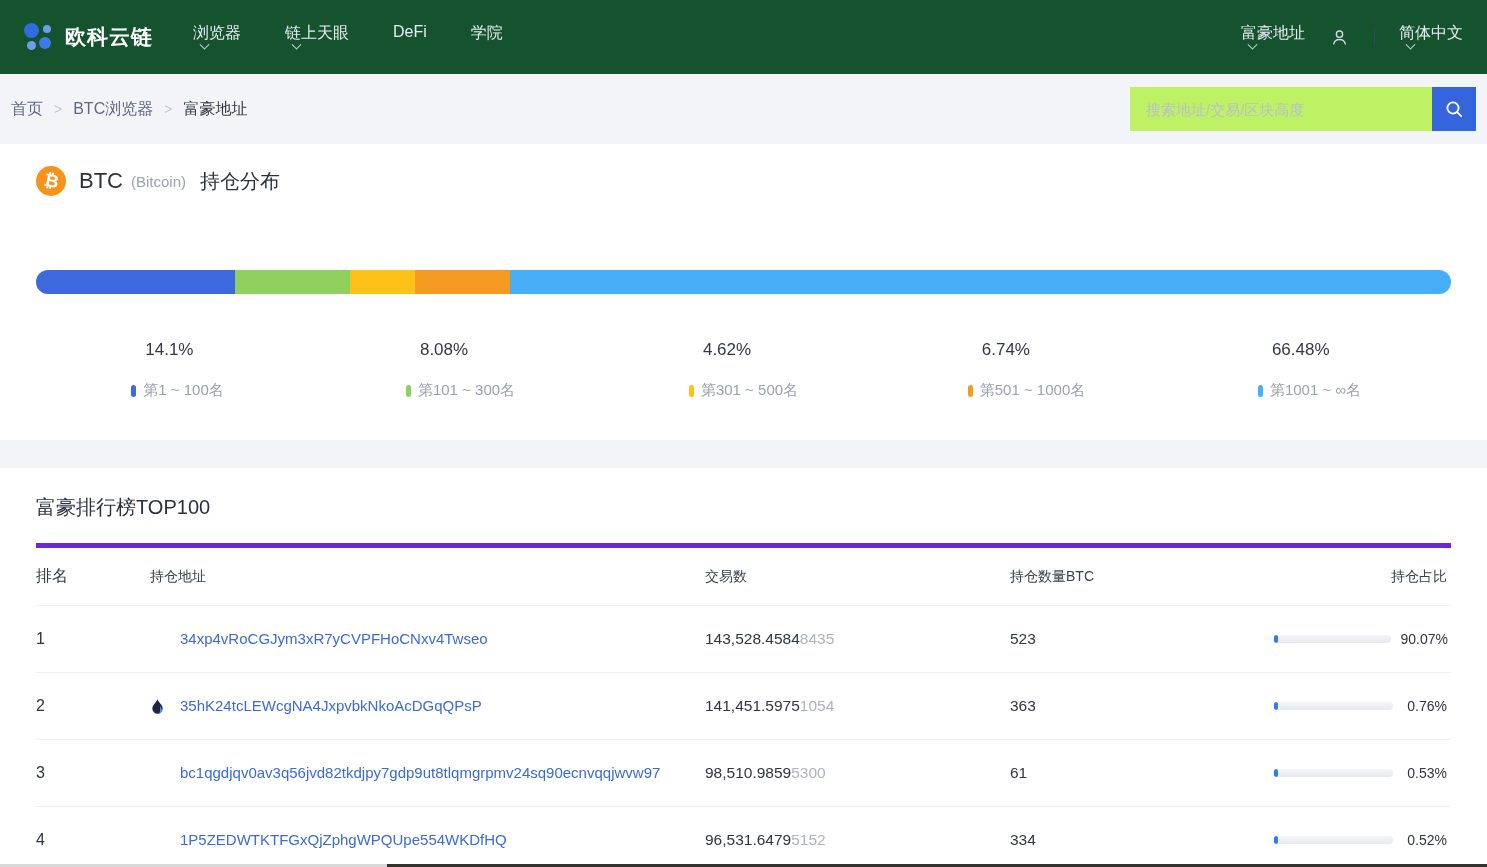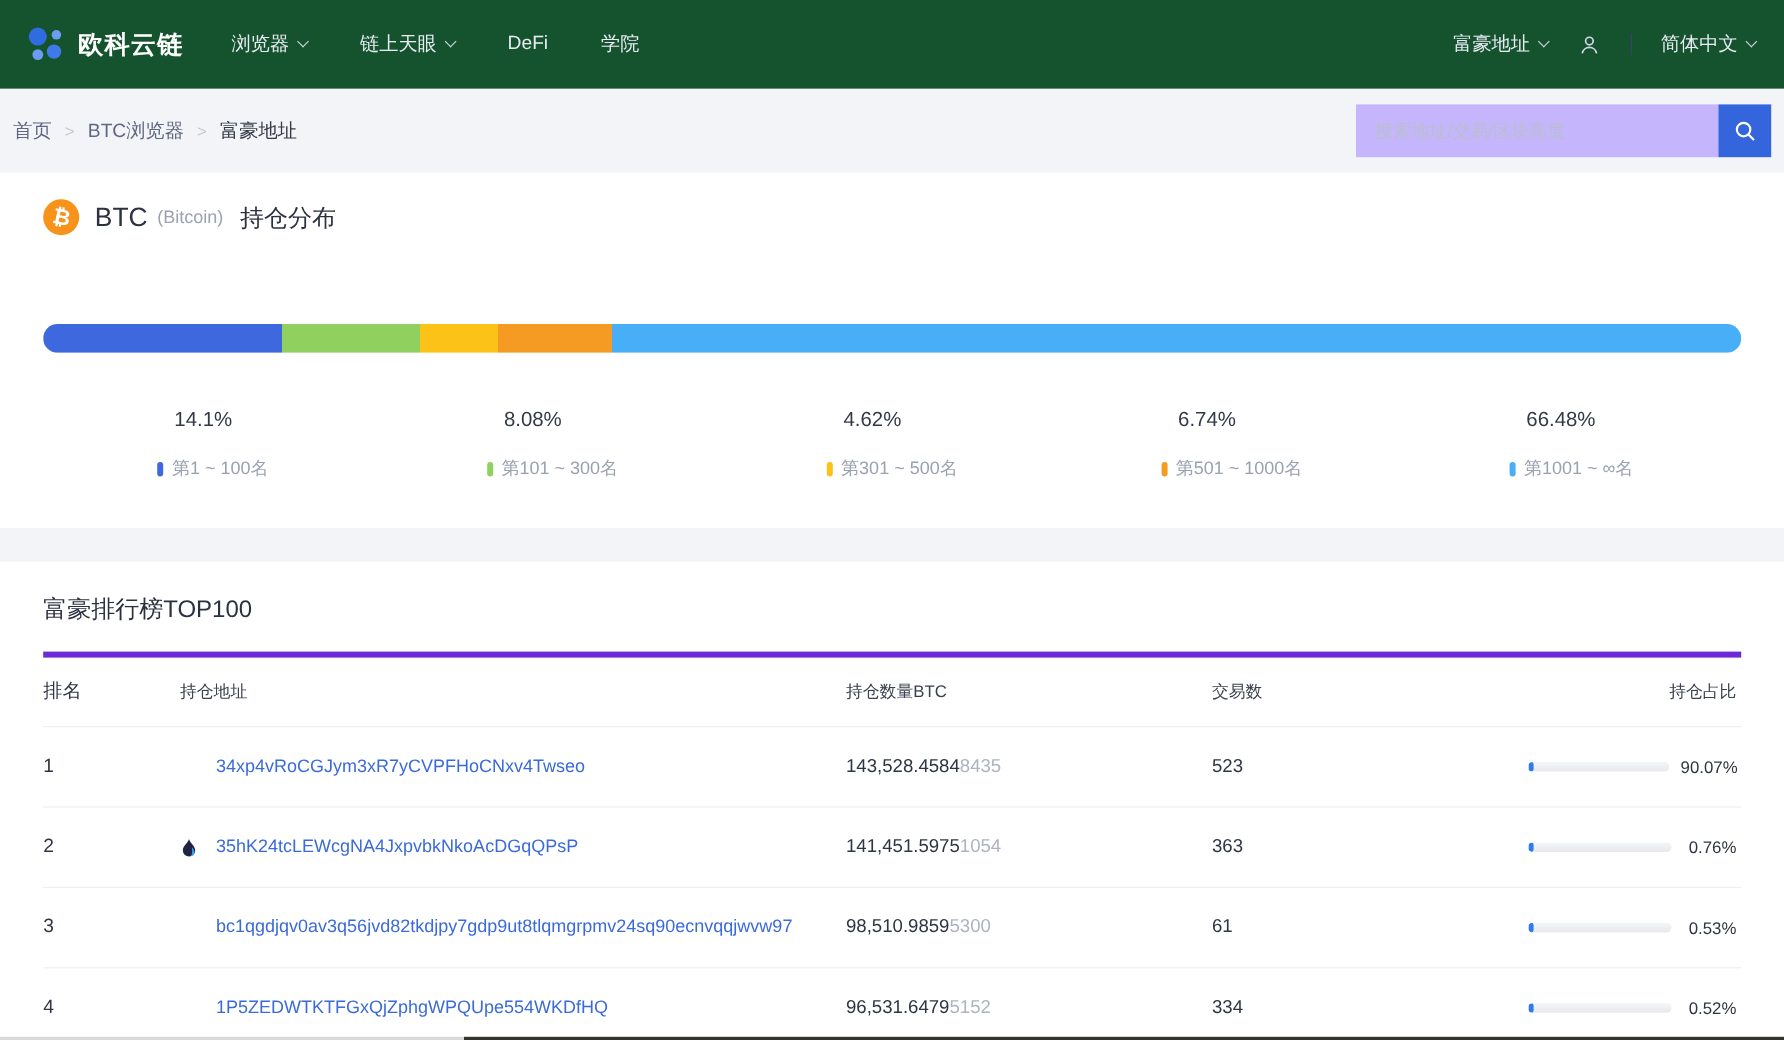--- a/index.html
+++ b/index.html
@@ -12,37 +12,37 @@
     padding:0 24px; color:#e8ebf4; }
   .logo { display:flex; align-items:center; gap:11px; cursor:pointer; }
   .logo-mark { position:relative; width:30px; height:30px; display:inline-block; }
   .logo-mark i { position:absolute; border-radius:50%; display:block; }
   .logo-mark .c1 { left:0; top:1px; width:15px; height:15px; background:#2f6ce0; }
   .logo-mark .c2 { left:19px; top:3px; width:8px; height:8px; background:#6d9cf0; }
   .logo-mark .c3 { left:3px; top:19px; width:9px; height:9px; background:#6d9cf0; }
   .logo-mark .c4 { left:15px; top:15px; width:12px; height:12px; background:#3f7ae8; }
   .logo-text { font-size:21px; font-weight:700; letter-spacing:1px; color:#fff; }
   .nav-items { display:flex; gap:44px; margin-left:40px; font-size:16px; }
-  .nav-item { display:flex; align-items:center; cursor:pointer; white-space:nowrap; }
+  .nav-item { display:flex; cursor:pointer; white-space:nowrap;flex-direction:column; }
   .chev { width:7px; height:7px; border-right:1.7px solid #cdd3e2;
     border-bottom:1.7px solid #cdd3e2; transform:rotate(45deg) translate(-2px,-2px);
     display:inline-block; margin-left:8px; }
   .nav-right { margin-left:auto; display:flex; align-items:center; gap:24px; font-size:16px; }
   .vdiv { width:1px; height:18px; background:#39436a; display:inline-block; }
   .user-btn { display:flex; align-items:center; cursor:pointer; }
 
   
   .subheader { height:70px; background:#f3f4f8; display:flex; align-items:center; padding:0 11px; }
   .breadcrumb { display:flex; align-items:center; gap:11px; font-size:16px; color:#5f6880; }
   .breadcrumb a { color:#5f6880; }
   .breadcrumb .current { color:#333846; }
   .sep { color:#c3c8d3; font-size:14px; }
   .searchbox { margin-left:auto; display:flex; height:44px; }
   .searchbox input { width:302px; border:none; outline:none; padding:0 16px; font-size:15px;
-    background:#c4b5fd; color:#333846; font-family:inherit; }
+    background:#bef264; color:#333846; font-family:inherit; }
   .searchbox input::placeholder { color:#b9bfcc; }
   .search-btn { width:44px; height:44px; background:#3565dc; border:none; cursor:pointer;
     display:flex; align-items:center; justify-content:center; }
 
   
   .card { background:#fff; }
   .card-dist { padding:22px 36px 40px; }
   .dist-head { display:flex; align-items:center; }
   .btc-icon { width:30px; height:30px; border-radius:50%; background:#f7931a; color:#fff;
     display:flex; align-items:center; justify-content:center; font-size:18px; font-weight:700; }
@@ -215,22 +215,22 @@
       </div>
   </div>
 </section>
 
 <section class="card card-table">
   <h2 class="table-title">富豪排行榜TOP100</h2>
 
   <div class="trow thead">
     <div class="c-rank">排名</div>
     <div>持仓地址</div>
+    <div>交易数</div>
     <div>持仓数量BTC</div>
-    <div>交易数</div>
     <div class="th-right">持仓占比</div>
   </div>
 
   <div class="trow">
     <div class="c-rank">1</div>
     <div class="c-addr">
       <span class="icon-slot" style="visibility: hidden;">
         <svg width="15" height="17" viewBox="0 0 16 18">
             <path d="M8 0 C8.6 4 2.5 6.5 2.5 11.2 a5.5 5.5 0 0 0 11 0 C13.5 6.5 7.4 4 8 0 Z" fill="#1e2446"></path>
             <path d="M10.6 8.6 c1.6 2.1 2.1 3.2 2.1 4.5 a3.4 3.4 0 0 1 -3.4 3.3 c2.1 -1.6 1.6 -3.7 1.3 -7.8 Z" fill="#3fa9f5"></path>

